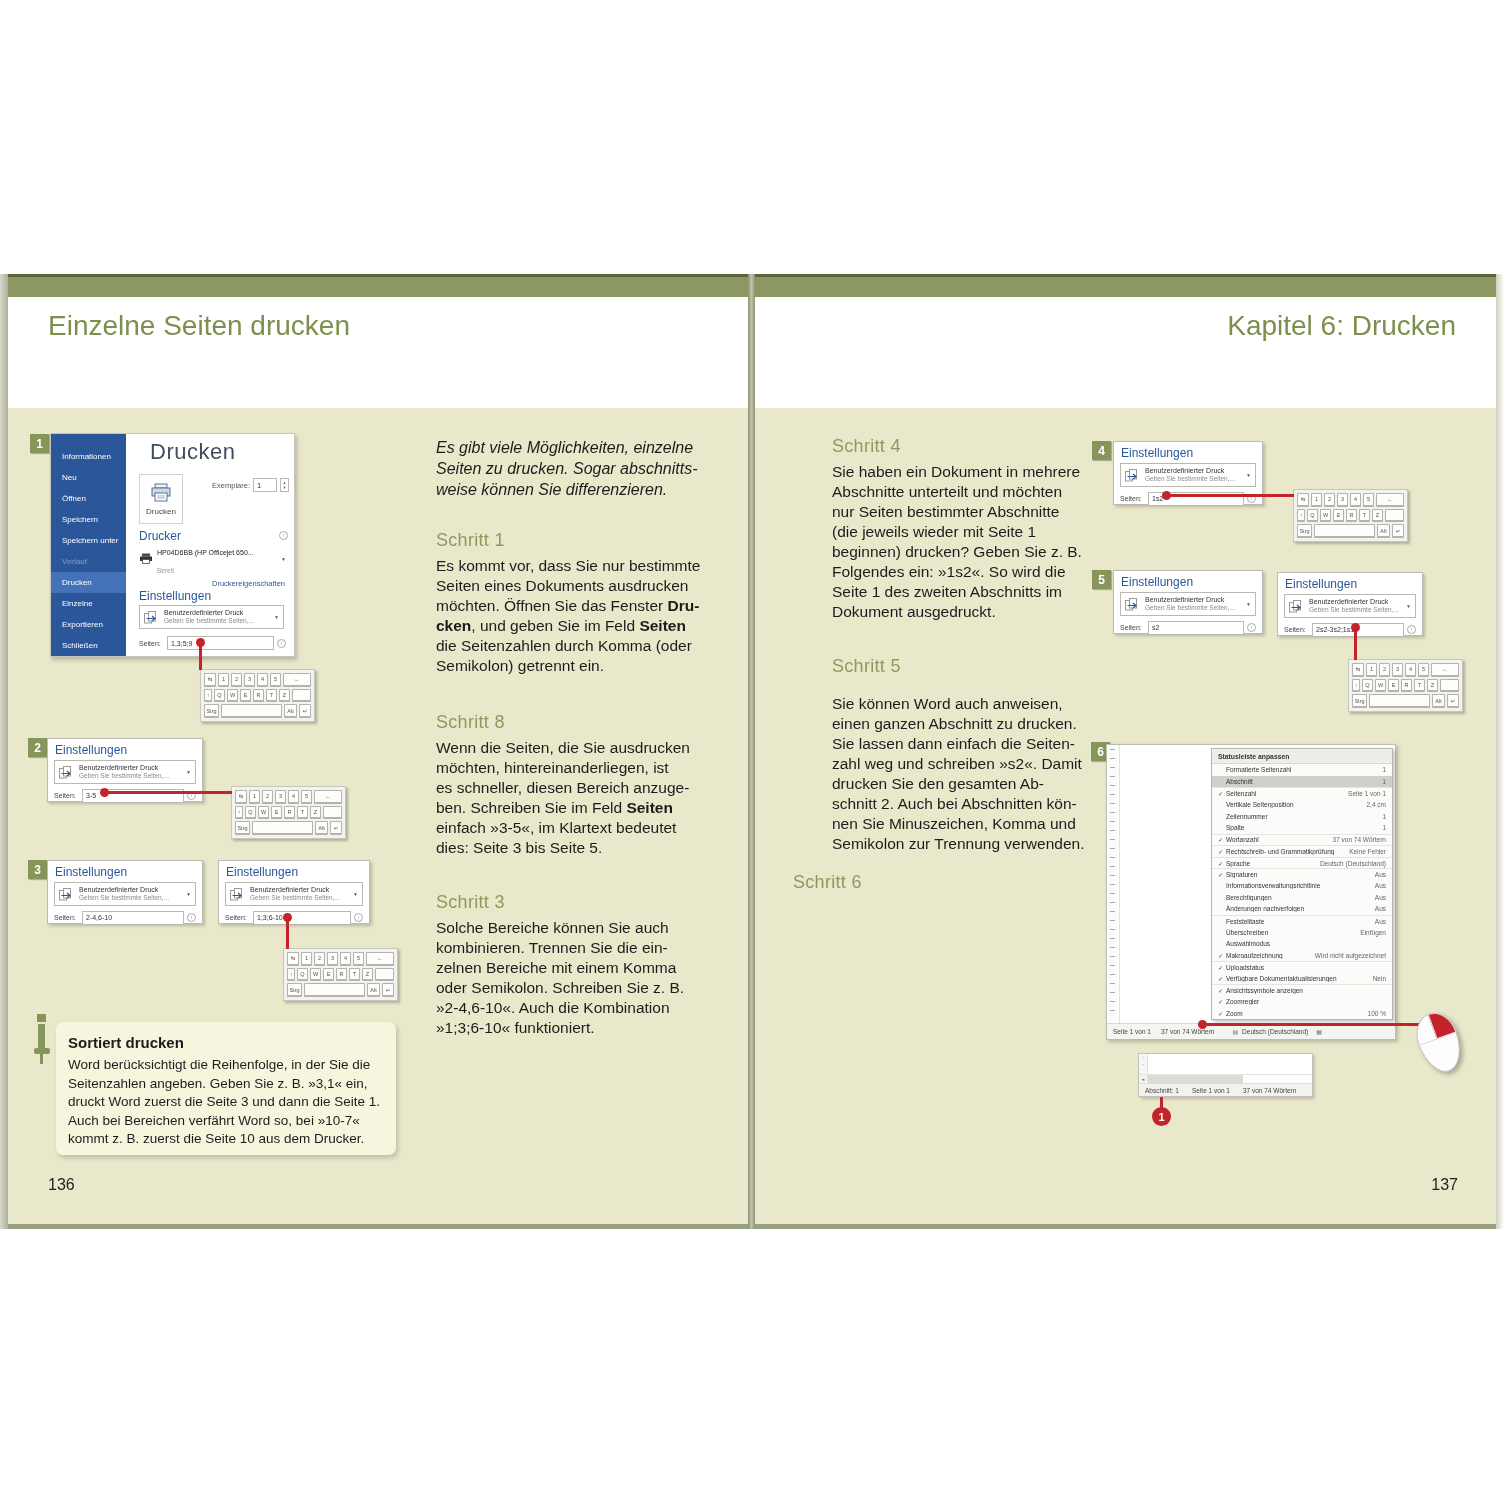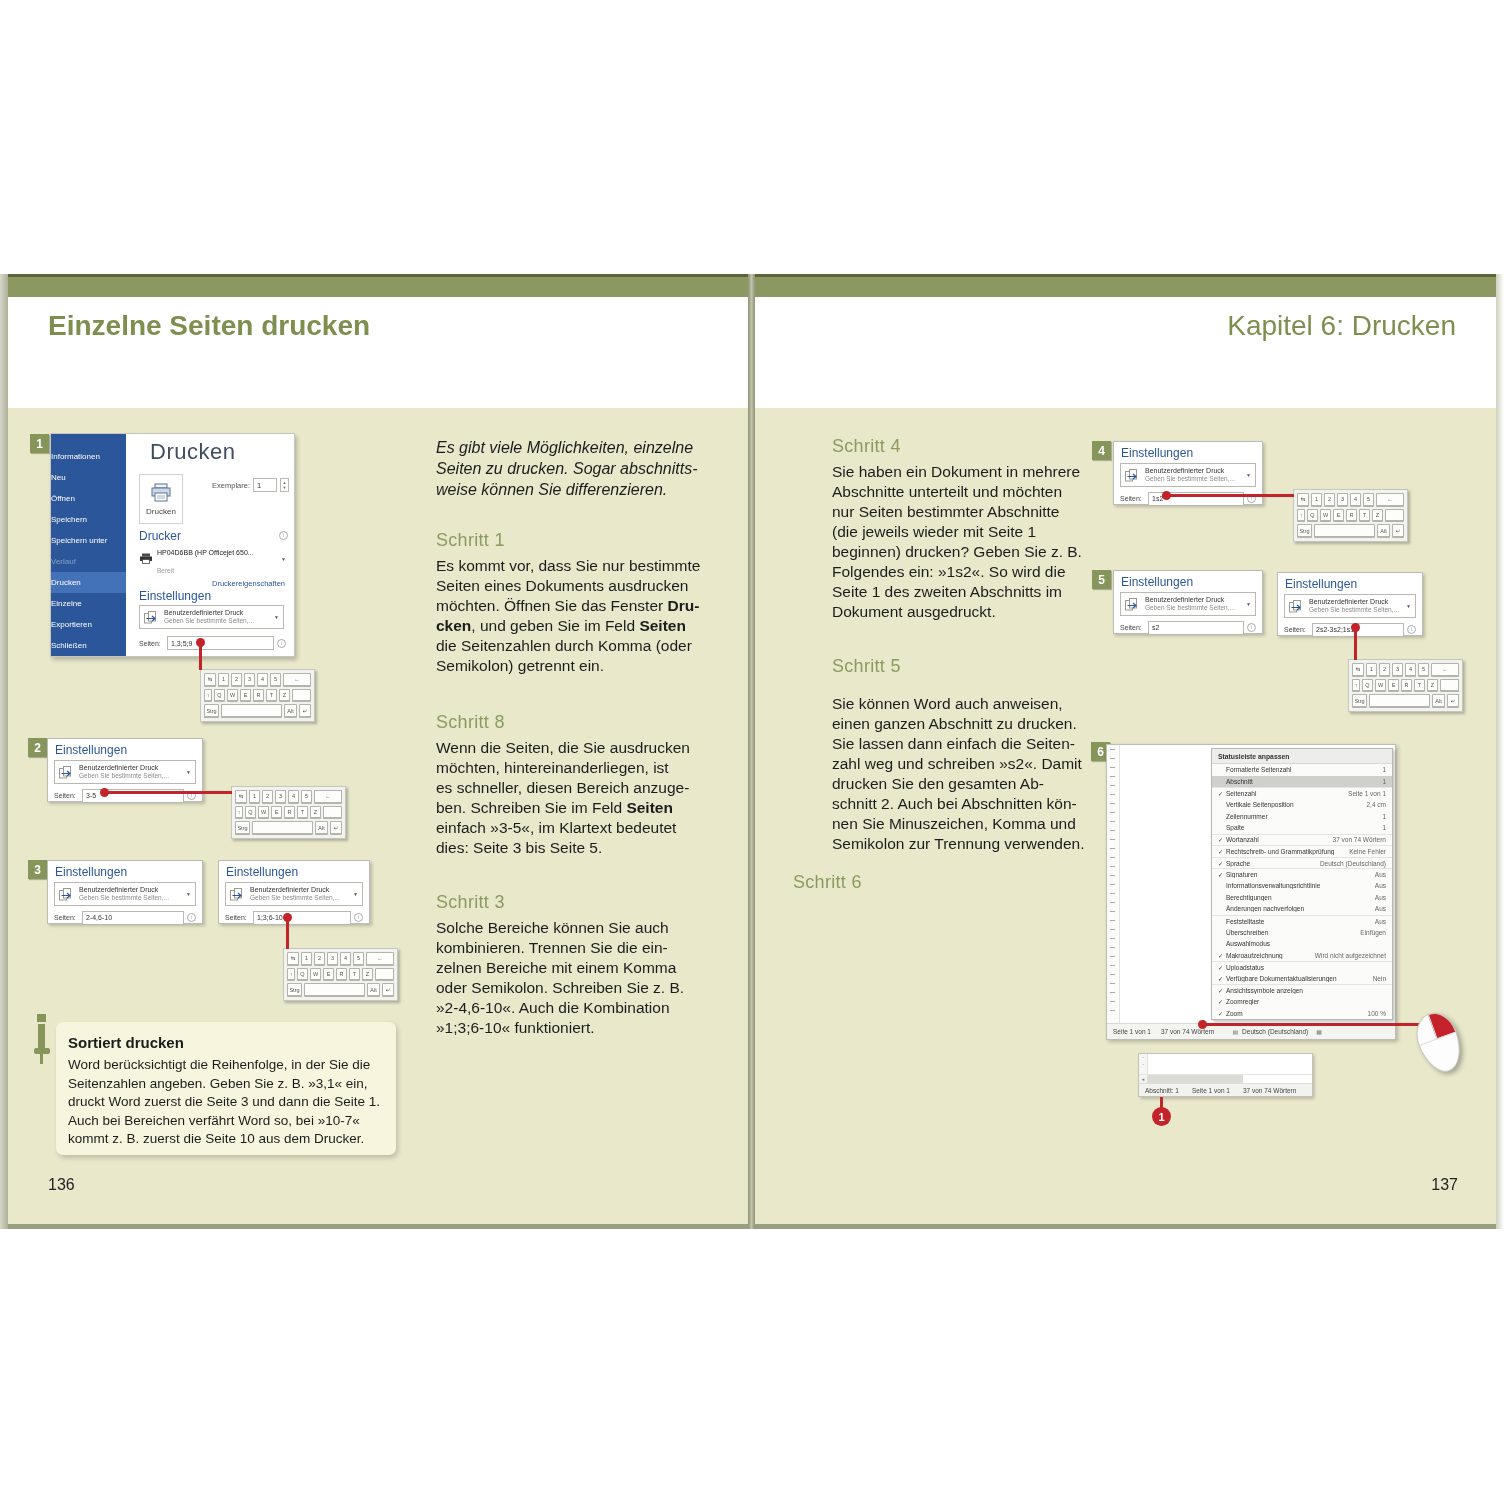--- a/index.html
+++ b/index.html
@@ -6,33 +6,33 @@
 html,body{width:1504px;height:1504px;background:#fff;font-family:"Liberation Sans","DejaVu Sans",sans-serif}
 #canvas{position:absolute;left:0;top:0;width:1504px;height:1504px;overflow:hidden;background:#fff}
 
 .band{position:absolute;top:274px;height:23px;background:#8c9862;border-top:3px solid #5d6439}
 .beige{position:absolute;top:408px;height:816px;background:#e9e8cb}
 .brule{position:absolute;top:1224px;height:5px;background:#99a082}
 .divider{position:absolute;left:748px;top:274px;width:7px;height:955px;background:linear-gradient(to right,#8f9177,#c0c2aa,#8f9177)}
 .edgeL{position:absolute;left:0;top:274px;width:8px;height:955px;background:linear-gradient(to right,#d7d8ca,#aeb09a)}
 .edgeR{position:absolute;left:1496px;top:274px;width:8px;height:955px;background:linear-gradient(to left,#fff,#cfd0bf)}
 
-.titleL{position:absolute;left:48px;top:310px;font-size:28px;font-weight:bold;color:#7d8e4e}
+.titleL{position:absolute;left:48px;top:310px;font-size:28px;font-weight:normal;color:#7d8e4e}
 .titleR{position:absolute;right:48px;top:310px;font-size:28px;font-weight:normal;color:#7d8e4e}
 .pagenum{position:absolute;font-size:16px;color:#222}
 .intro{position:absolute;left:436px;top:437px;width:300px;font-style:italic;font-size:16px;line-height:21px;color:#1c1c1c}
 .sh{position:absolute;font-size:18px;font-weight:normal;color:#8b9b60;letter-spacing:.3px}
 .sb{position:absolute;width:300px;font-size:15.5px;line-height:20px;color:#1c1c1c}
 .rn{display:inline-block;width:14px;height:14px;border-radius:50%;background:#c3232a;color:#fff;font-size:10px;font-weight:bold;line-height:14px;text-align:center;font-style:normal}
 
 .badge{position:absolute;width:19px;height:19px;background:#86955a;color:#fff;font-size:12px;font-weight:bold;display:flex;align-items:center;justify-content:center;box-shadow:1px 1px 1px rgba(0,0,0,.25)}
 
 .backstage{position:absolute;left:50px;top:433px;width:245px;height:224px;background:#fff;border:1px solid #c6c6be;box-shadow:2px 3px 4px rgba(0,0,0,.22);display:flex}
 .bs-side{width:75px;background:#2b579a;color:#fff;font-size:8px;padding-top:12px;flex:none}
-.bs-item{height:21px;line-height:21px;white-space:nowrap;overflow:hidden}
+.bs-item{height:21px;line-height:21px;padding-left:11px;white-space:nowrap;overflow:hidden}
 .bs-item.sel{background:#4472b8}
 .bs-item.dim{opacity:.4}
 .bs-main{flex:1;position:relative;background:#fff}
 .bs-title{position:absolute;left:24px;top:5px;font-size:22px;font-weight:400;color:#3f4e5e;letter-spacing:.5px}
 .bs-copies{position:absolute;right:5px;top:44px;display:flex;align-items:center;gap:3px;font-size:7.5px;color:#555}
 .bs-cin{width:24px;height:14px;border:1px solid #b9b9b1;font-size:7.5px;color:#333;display:flex;align-items:center;padding-left:3px}
 .bs-step{width:9px;height:14px;border:1px solid #b9b9b1;display:flex;flex-direction:column;align-items:center;justify-content:center;font-size:4px;color:#666;line-height:5px}
 .bs-btn{position:absolute;left:13px;top:40px;width:44px;height:50px;border:1px solid #d2d2cc;display:flex;flex-direction:column;align-items:center;justify-content:center;gap:3px;font-size:8px;color:#444;background:#fff}
 .bs-h{position:absolute;left:13px;font-size:12px;color:#2b579a}
 .bs-prow{position:absolute;left:13px;right:8px;top:113px;height:24px;display:flex;align-items:center;gap:4px}

